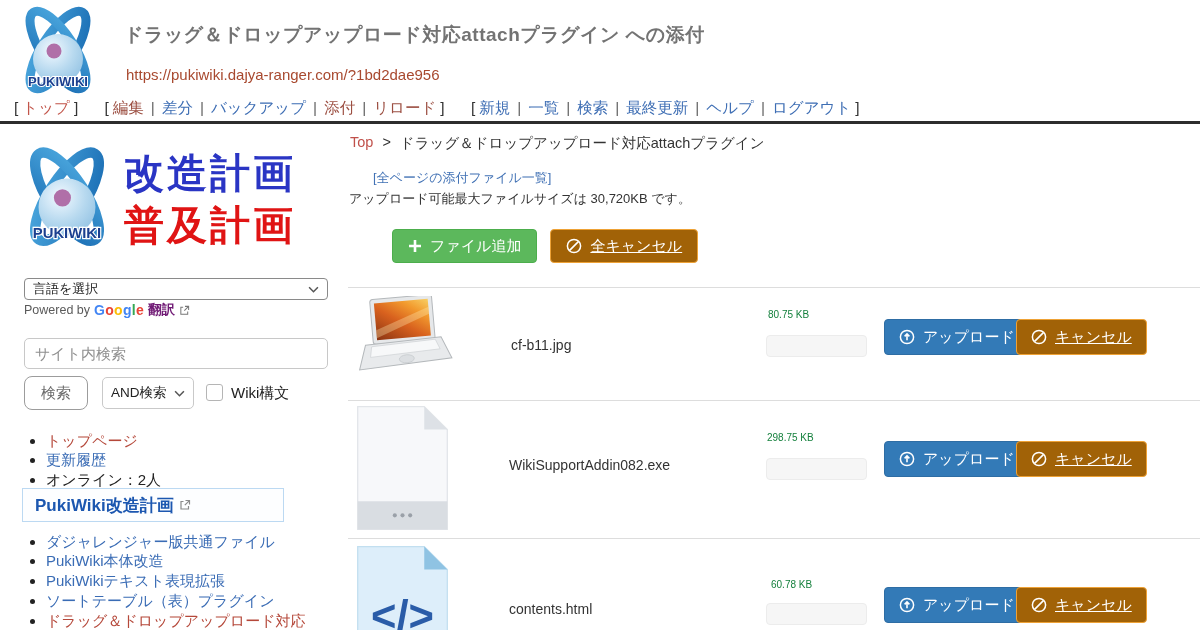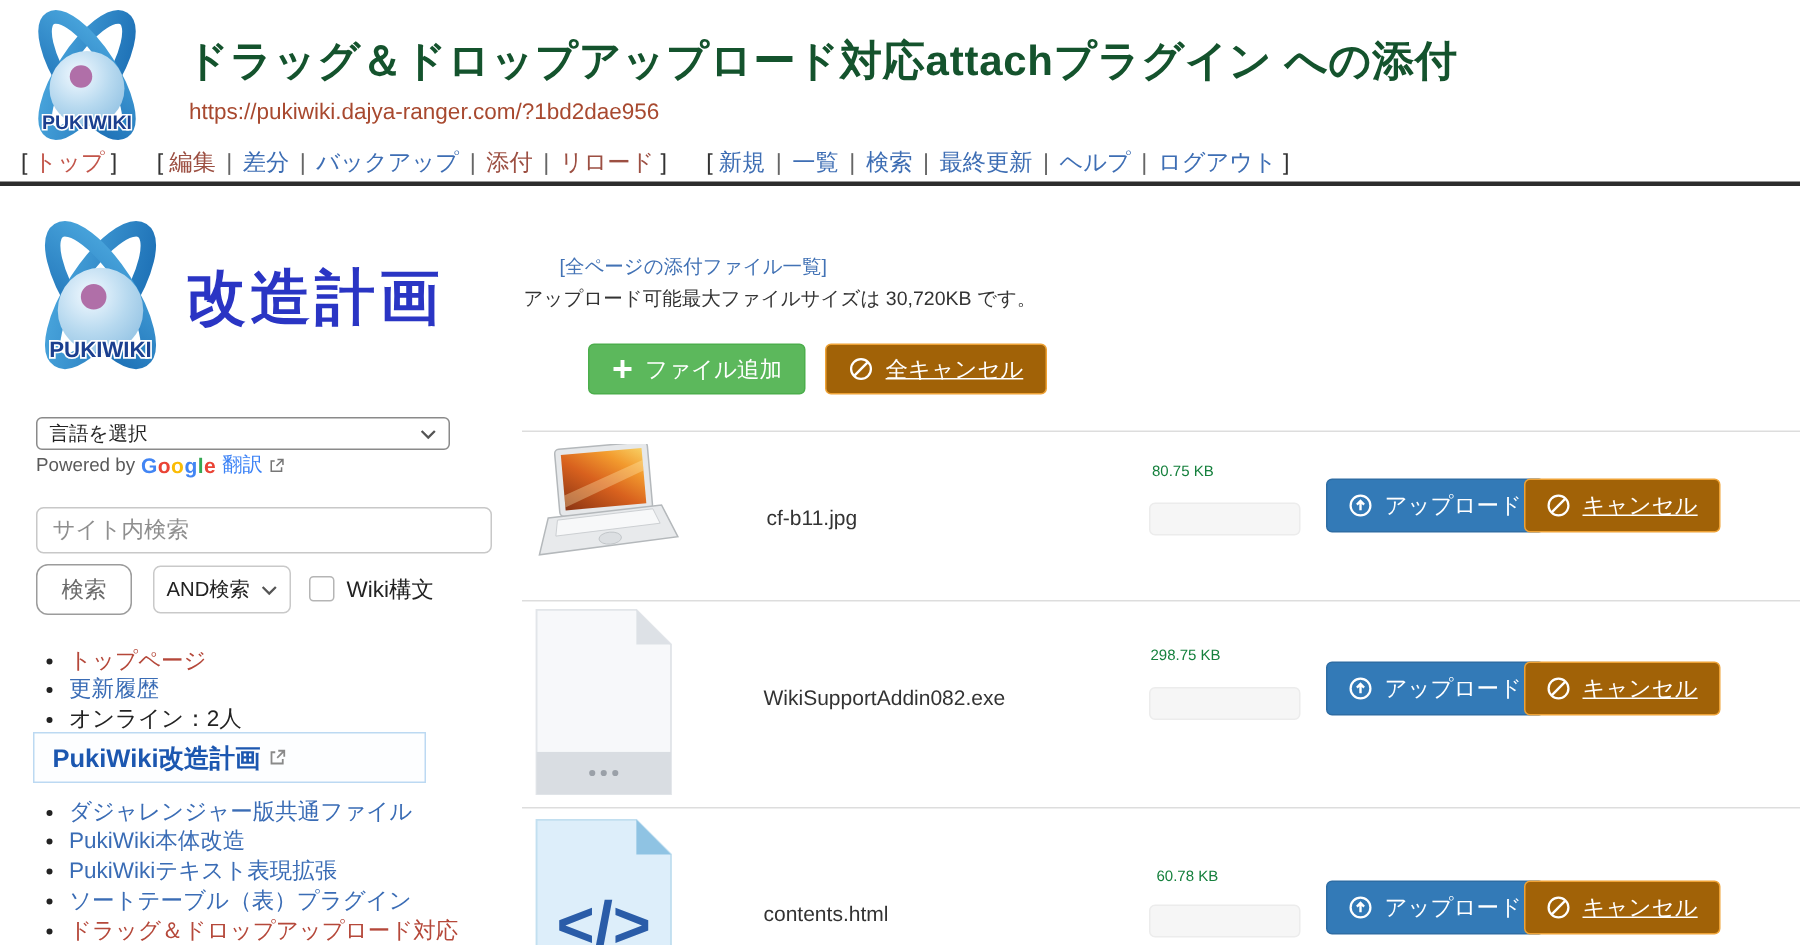--- a/index.html
+++ b/index.html
@@ -5,22 +5,22 @@
   * { margin:0; padding:0; box-sizing:border-box; }
   html,body { background:#fff; }
   .page {
     position:relative; width:1200px; height:630px; overflow:hidden;
     background:#fff; font-family:"Liberation Sans","DejaVu Sans",sans-serif; color:#222;
   }
   a { text-decoration:none; cursor:pointer; }
 
   
   .logo-sm { position:absolute; left:8px; top:4px; width:100px; height:94px; }
-  .page-title { position:absolute; left:124px; top:22px; font-size:28px; font-weight:bold;
-    color:#14532d; white-space:nowrap; letter-spacing:0.5px; }
+  .page-title { position:absolute; left:124px; top:22px; font-size:19px; font-weight:bold;
+    color:#737373; white-space:nowrap; letter-spacing:0.5px; }
   .page-url { position:absolute; left:126px; top:66px; font-size:15px; color:#a8492f; }
 
   
   .navbar { position:absolute; left:10px; top:98px; font-size:15.5px; color:#4a4a4a; white-space:nowrap; }
   .navbar .brk { color:#333; margin:0 4px; }
   .navbar .sep { color:#666; margin:0 7px; }
   .navbar .grp { margin-right:14px; }
   .nv.b { color:#3e6eb4; }
   .nv.r { color:#9c4f42; }
   .nv.hot { color:#c2554a; }
@@ -29,27 +29,27 @@
   
   .side-logo { position:absolute; left:10px; top:138px; width:320px; height:122px;
     display:flex; align-items:center; }
   .side-logo svg.atom { width:114px; height:118px; flex:0 0 auto; }
   .side-logo .kz { font-weight:bold; font-size:40px; line-height:1.3; letter-spacing:3px; white-space:nowrap; }
   .kz .l1 { color:#2a35c4; }
   .kz .l2 { color:#e01414; }
 
   .selectbox { position:absolute; display:flex; align-items:center; justify-content:space-between;
     background:#fff; border:1px solid #8a8a8a; border-radius:4px; padding:0 8px; cursor:default; }
-  .lang-select { left:24px; top:278px; width:276px; height:22px; font-size:13px; color:#222;align-items:center; }
+  .lang-select { left:24px; top:278px; width:304px; height:22px; font-size:13px; color:#222;align-items:center; }
   .mode-select { left:102px; top:377px; width:92px; height:32px; font-size:13.5px; border-color:#c9c9c9; border-radius:5px; }
 
   .powered { position:absolute; left:24px; top:301px; font-size:12.5px; color:#5a5a5a; display:flex; align-items:center; gap:4px; }
   .powered .gword { font-weight:bold; font-size:14px; letter-spacing:0.3px; }
   .g-b{color:#4285F4}.g-r{color:#EA4335}.g-y{color:#FBBC05}.g-g{color:#34A853}
-  .powered .trans { color:#3b82f6; font-weight:normal; font-size:13.5px;text-align:right; }
+  .powered .trans { color:#701a75; font-weight:bold; font-size:13.5px;text-align:right; }
 
   .search-input { position:absolute; left:24px; top:338px; width:304px; height:31px;
     border:1px solid #c8c8c8; border-radius:5px; padding:0 10px; font-size:15px;
     font-family:inherit; color:#222; outline:none; }
   .search-input::placeholder { color:#8f8f8f; }
 
   .search-btn { position:absolute; left:24px; top:376px; width:64px; height:34px;
     background:#fff; border:1px solid #9c9c9c; border-radius:8px; color:#6a6a6a;
     font-size:15px; font-family:inherit; cursor:pointer; }
   .wiki-check { position:absolute; left:206px; top:384px; width:17px; height:17px;
@@ -142,20 +142,21 @@
         </linearGradient>
       </defs>
       <ellipse cx="50" cy="46" rx="45" ry="16" fill="none" stroke="url(#orb2)" stroke-width="9" transform="rotate(-57 50 46)"></ellipse>
       <ellipse cx="50" cy="46" rx="45" ry="16" fill="none" stroke="url(#orb2)" stroke-width="9" transform="rotate(57 50 46)"></ellipse>
       <circle cx="50" cy="55" r="25" fill="url(#sph2)"></circle>
       <circle cx="46" cy="47" r="7.5" fill="#b06fa8"></circle>
       <text x="50" y="82" text-anchor="middle" font-size="13" font-weight="bold" fill="#1b3f8f" style="paint-order:stroke" stroke="#ffffff" stroke-width="2">PUKIWIKI</text>
     </svg>
     <div class="kz">
       <div class="l1">改造計画</div>
+      <div class="l2">普及計画</div>
     </div>
   </div>
 
   <div class="selectbox lang-select">
     <span>言語を選択</span>
     <svg width="11" height="7" viewBox="0 0 10 6">
         <path d="M1 1l4 4 4-4" fill="none" stroke="#555" stroke-width="1.4"></path>
       </svg>
   </div>
 
@@ -196,20 +197,25 @@
 
   <ul class="side-list list2">
     <li><a class="lk b">ダジャレンジャー版共通ファイル</a></li>
     <li><a class="lk b">PukiWiki本体改造</a></li>
     <li><a class="lk b">PukiWikiテキスト表現拡張</a></li>
     <li><a class="lk b">ソートテーブル（表）プラグイン</a></li>
     <li><a class="lk r">ドラッグ＆ドロップアップロード対応attachプラグイン</a></li>
 
   </ul>
 
+  <div class="crumb">
+    <a class="root">Top</a>
+    <span>&gt;</span>
+    <span>ドラッグ＆ドロップアップロード対応attachプラグイン</span>
+  </div>
 
   <a class="attach-link">[全ページの添付ファイル一覧]</a>
   <div class="max-size">アップロード可能最大ファイルサイズは 30,720KB です。</div>
 
   <div class="toolbar">
     <button class="btn btn-green">
       <svg width="14" height="14" viewBox="0 0 14 14">
           <path d="M7 1v12M1 7h12" stroke="#fff" stroke-width="2.6"></path>
         </svg>
       <span>ファイル追加</span>

